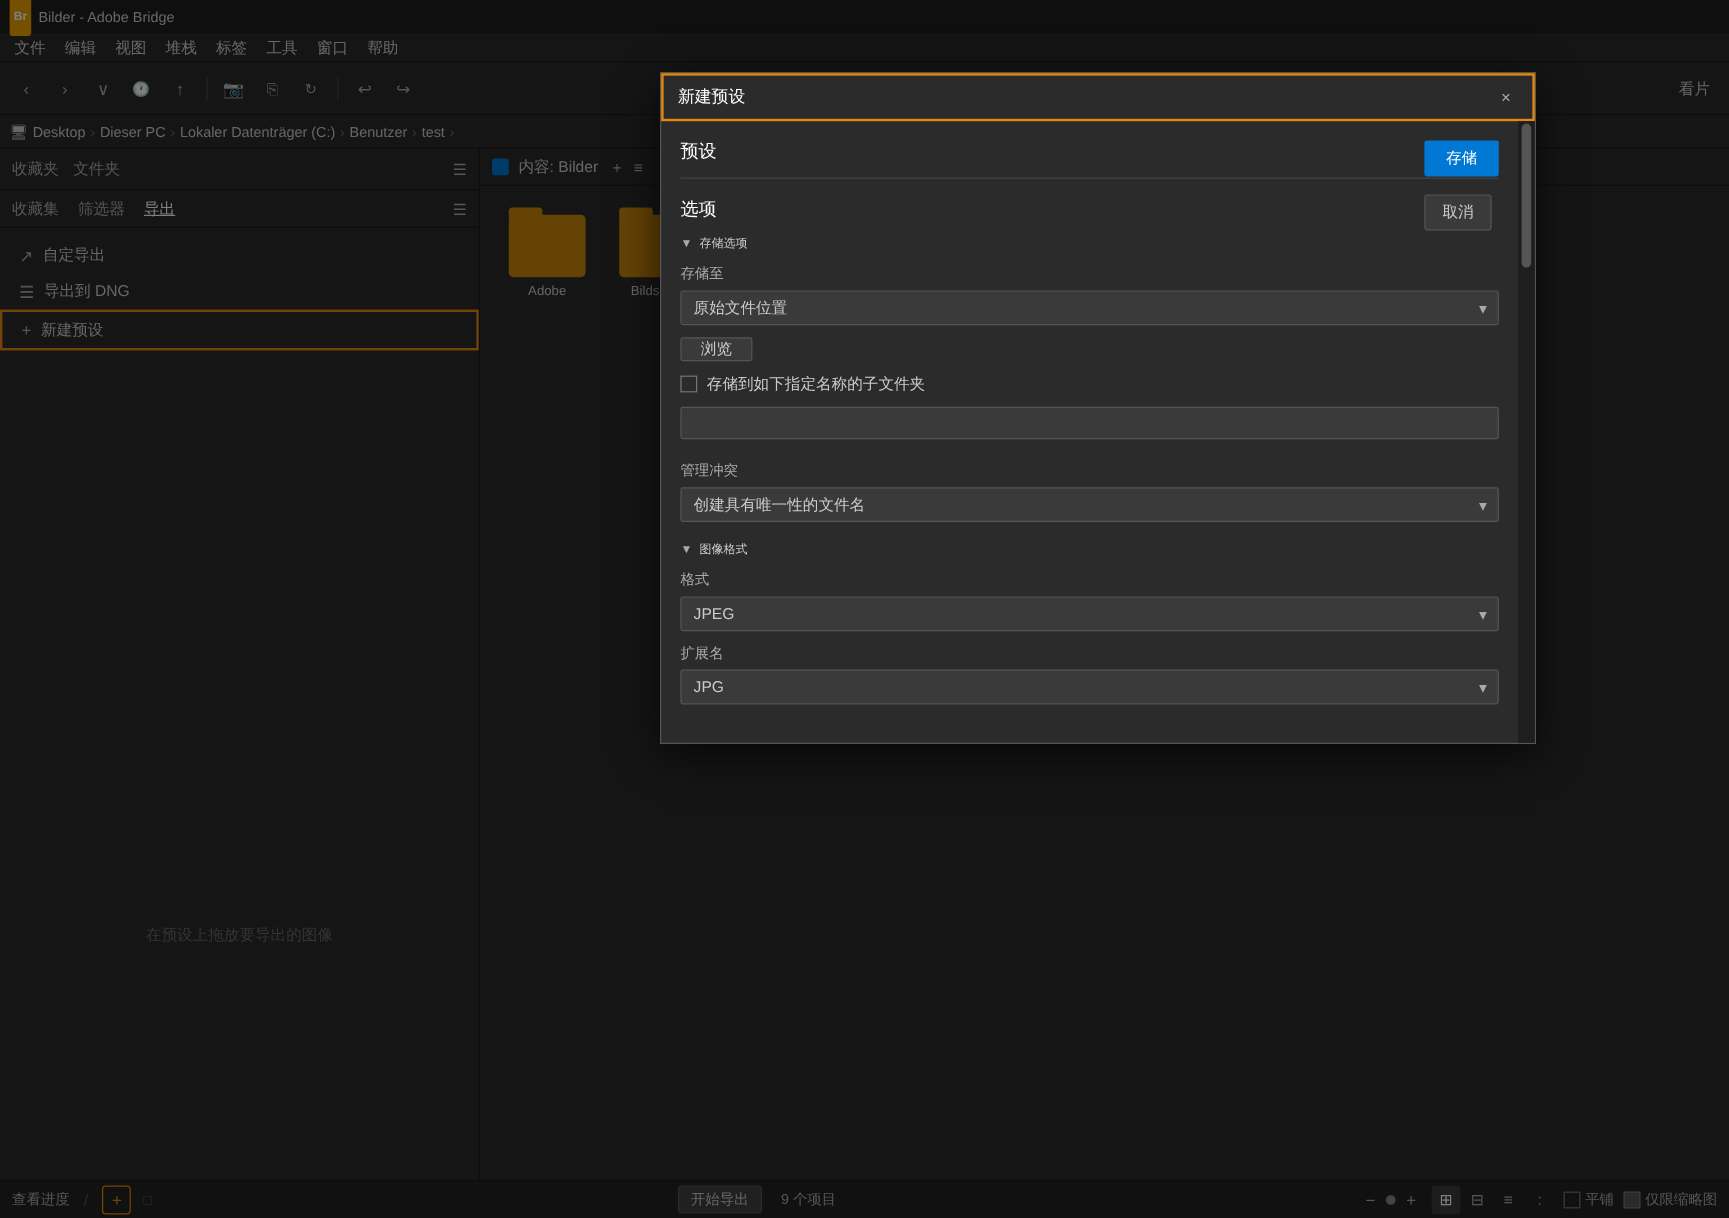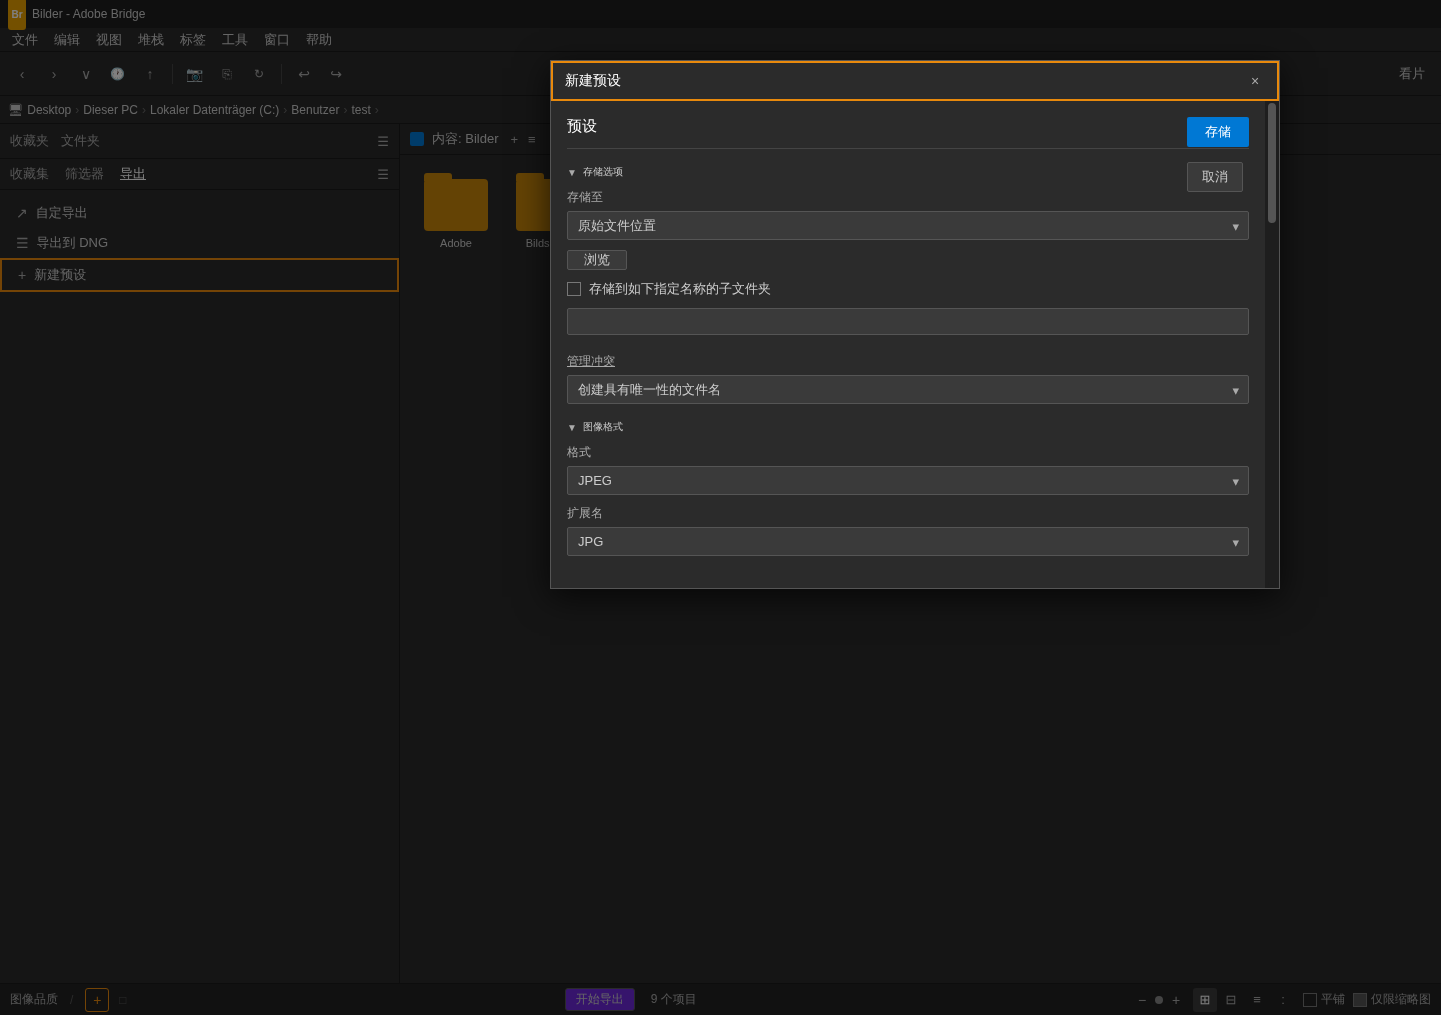--- a/index.html
+++ b/index.html
@@ -263,21 +263,21 @@
       align-items: center;
       padding: 0 10px;
       border-top: 1px solid #1a1a1a;
       justify-content: space-between;
       font-size: 12px;
       color: #aaaaaa;
     }
     .status-left { display: flex; align-items: center; gap: 8px; }
     .status-right { display: flex; align-items: center; gap: 8px; }
     .status-btn {
-      background: #6d28d9;
+      background: #404040;
       border: 1px solid #555;
       color: #cccccc;
       padding: 2px 10px;
       border-radius: 3px;
       cursor: pointer;
       font-size: 12px;
     }
     .status-icon-btn {
       width: 24px; height: 24px;
       display: flex; align-items: center; justify-content: center;
@@ -504,21 +504,20 @@
       outline: none;
       border-radius: 2px;
       margin-bottom: 10px;
     }
 
     .sub-field-label {
       font-size: 12px;
       color: #aaaaaa;
       margin-bottom: 5px;
       margin-top: 8px;
-      text-decoration: underline;
     }
 
     .save-btn {
       background: #0078d4;
       border: none;
       color: #ffffff;
       padding: 6px 18px;
       font-size: 13px;
       cursor: pointer;
       border-radius: 2px;
@@ -622,20 +621,23 @@
       </div>
       <div class="sidebar-item">
         <span class="item-icon">☰</span>
         <span>导出到 DNG</span>
       </div>
       <div class="sidebar-item highlighted" style="border: 2px solid #e8890c;">
         <span class="item-icon">+</span>
         <span>新建预设</span>
       </div>
     </div>
+    <div class="drop-area">
+      <span>在预设上拖放要导出的图像</span>
+    </div>
   </div>
 
   <div class="content-area">
     <div class="content-header">
       <div style="width:14px;height:14px;background:#0078d4;border-radius:2px;flex-shrink:0;"></div>
       <span class="content-title">
         <span>内容: Bilder</span>
       </span>
       <span style="margin-left:4px; color:#aaa; cursor:pointer;">+</span>
       <span style="margin-left:2px; color:#aaa; cursor:pointer;">≡</span>
@@ -648,21 +650,21 @@
       <div class="folder-item">
         <div class="folder-icon"></div>
         <span class="folder-label">Bildsch...</span>
       </div>
     </div>
   </div>
 </div>
 
 <div class="status-bar">
   <div class="status-left">
-    <span>图像品质</span>
+    <span>查看进度</span>
     <span style="margin: 0 4px; color:#555;">/</span>
     <div class="add-btn highlighted">+</div>
     <span style="color:#555; margin: 0 2px;">□</span>
   </div>
   <div style="flex:1; display:flex; align-items:center; justify-content:center;">
     <div class="status-btn">开始导出</div>
     <span style="margin-left:16px;">9 个项目</span>
   </div>
   <div class="status-right">
     <div class="zoom-controls">
@@ -704,20 +706,21 @@
         <br><br>
         <button class="cancel-btn">取消</button>
       </div>
 
       
       <div class="section-header">预设</div>
 
       <div class="section-divider"></div>
 
       
+      <div class="options-section-title">选项</div>
 
       
       <div class="subsection">
         <div class="subsection-header">
           <span class="collapse-icon">▼</span>
           <span class="subsection-title">存储选项</span>
         </div>
 
         <div class="field-label">存储至</div>
         <div class="select-wrapper">

